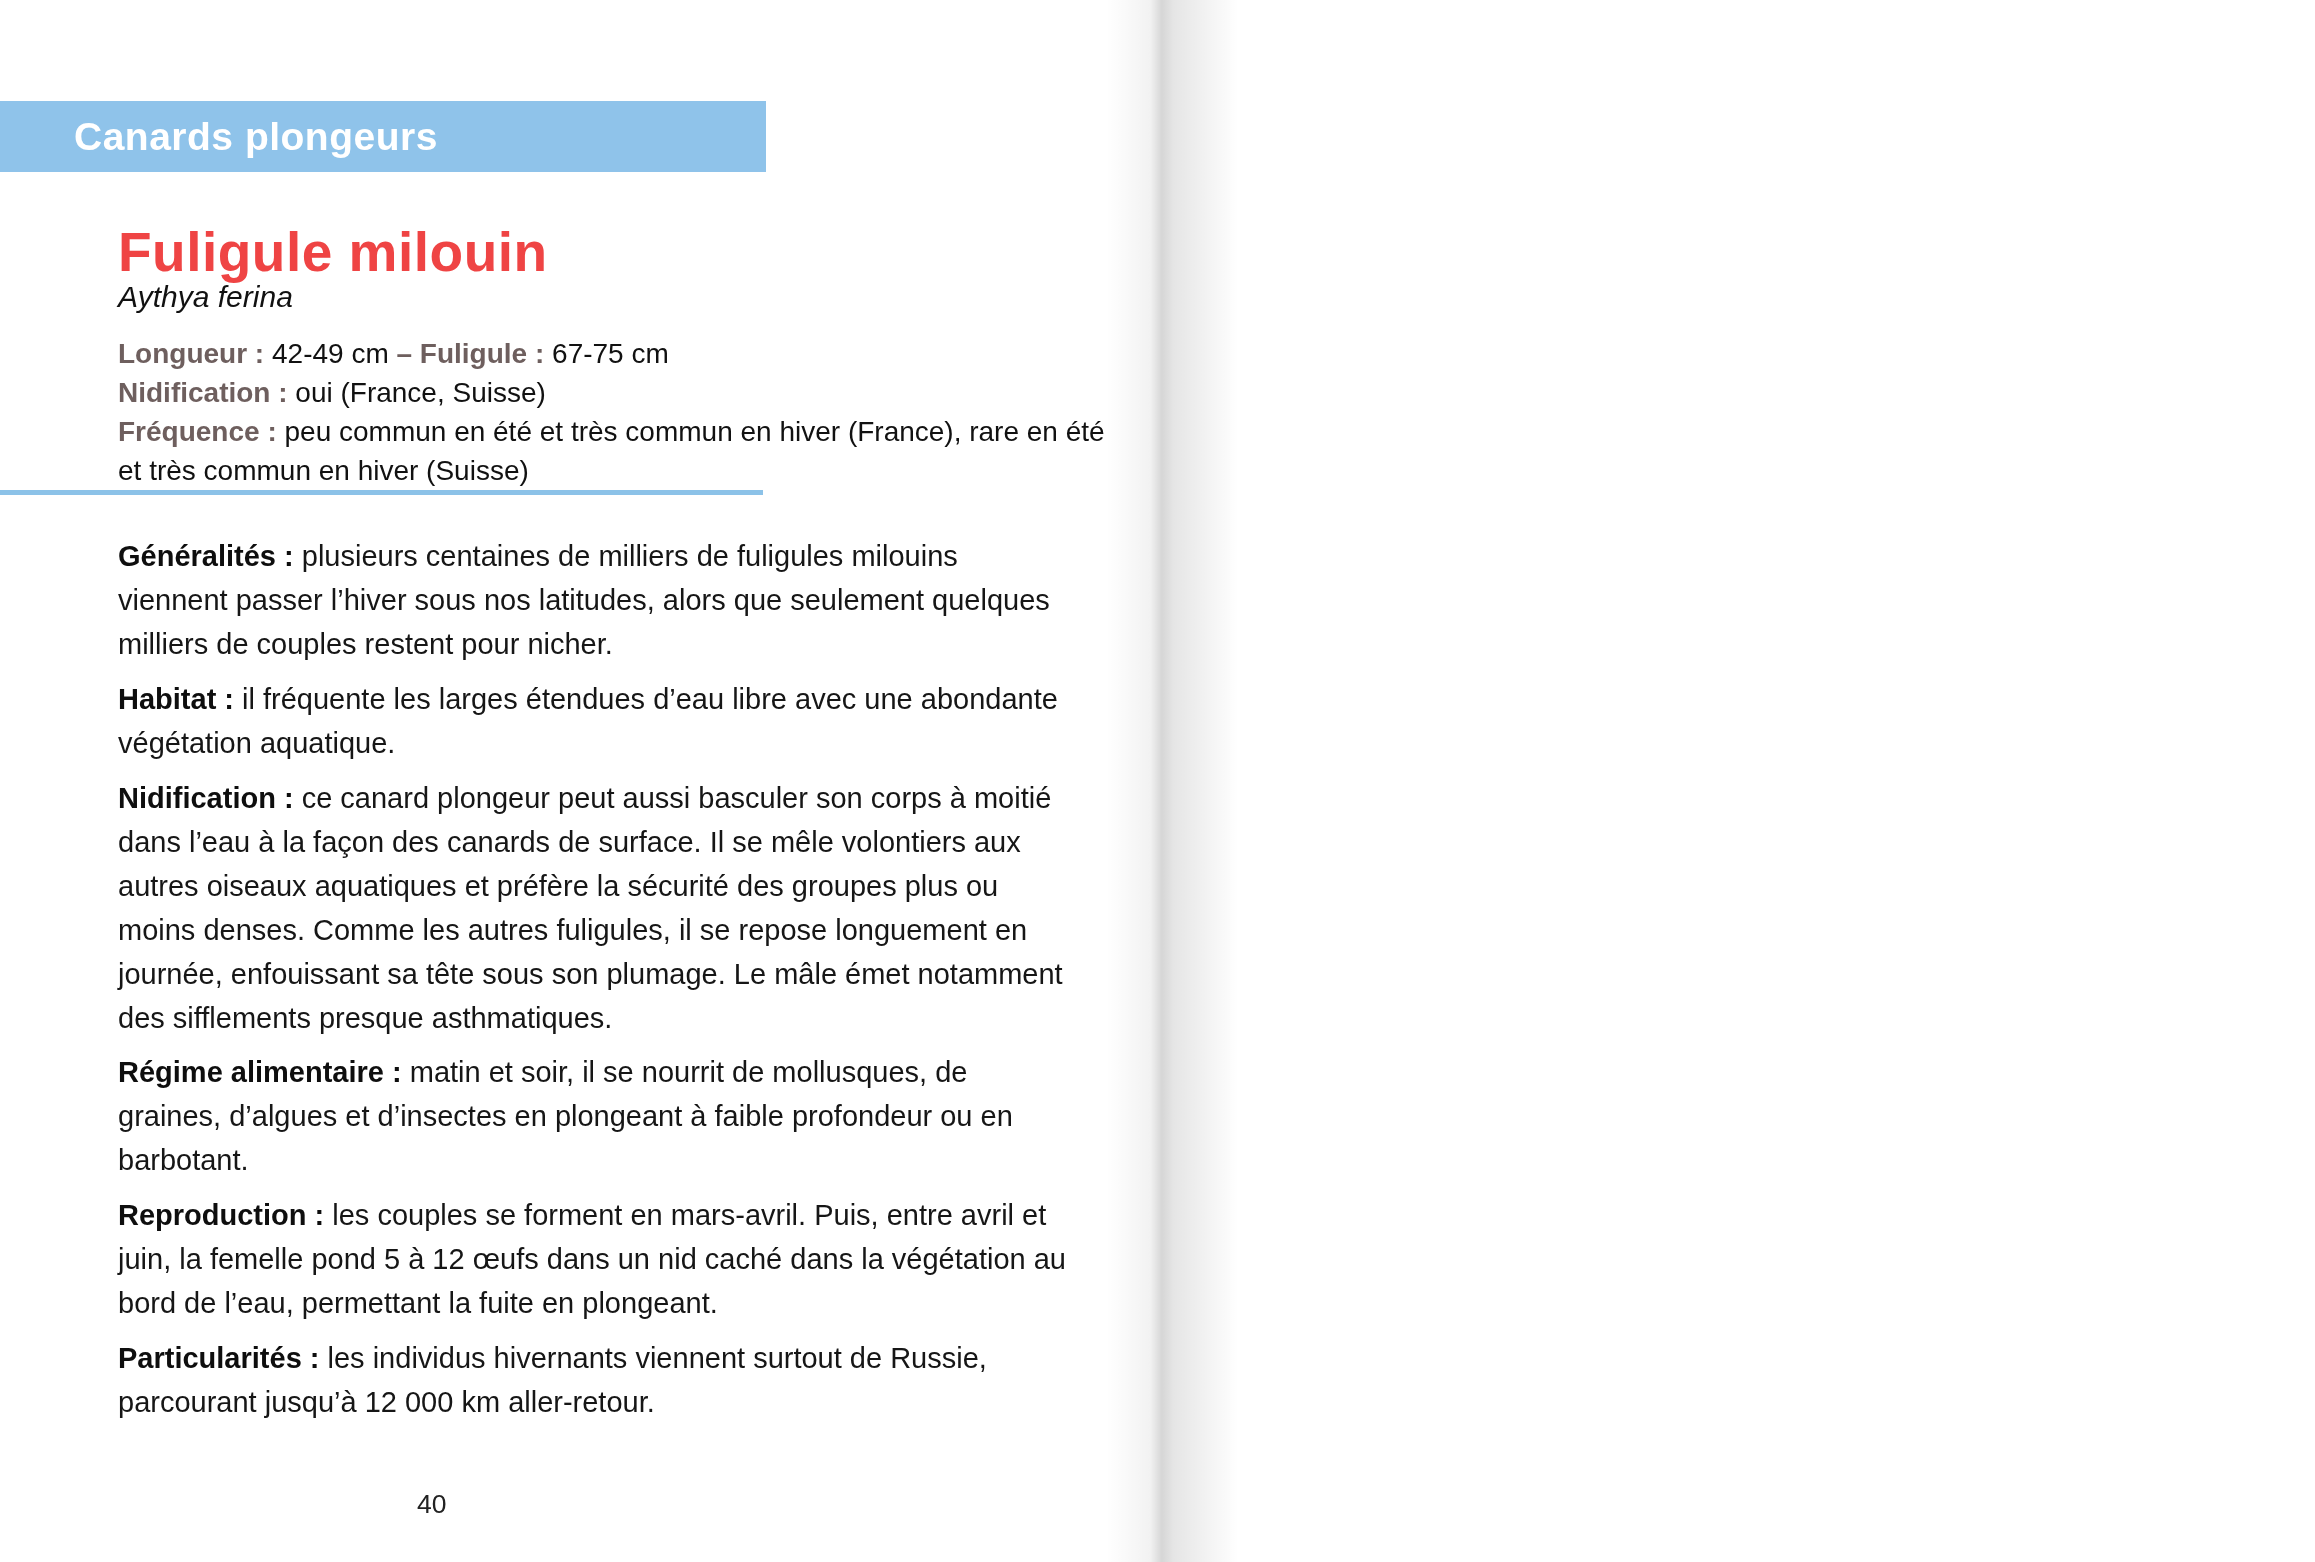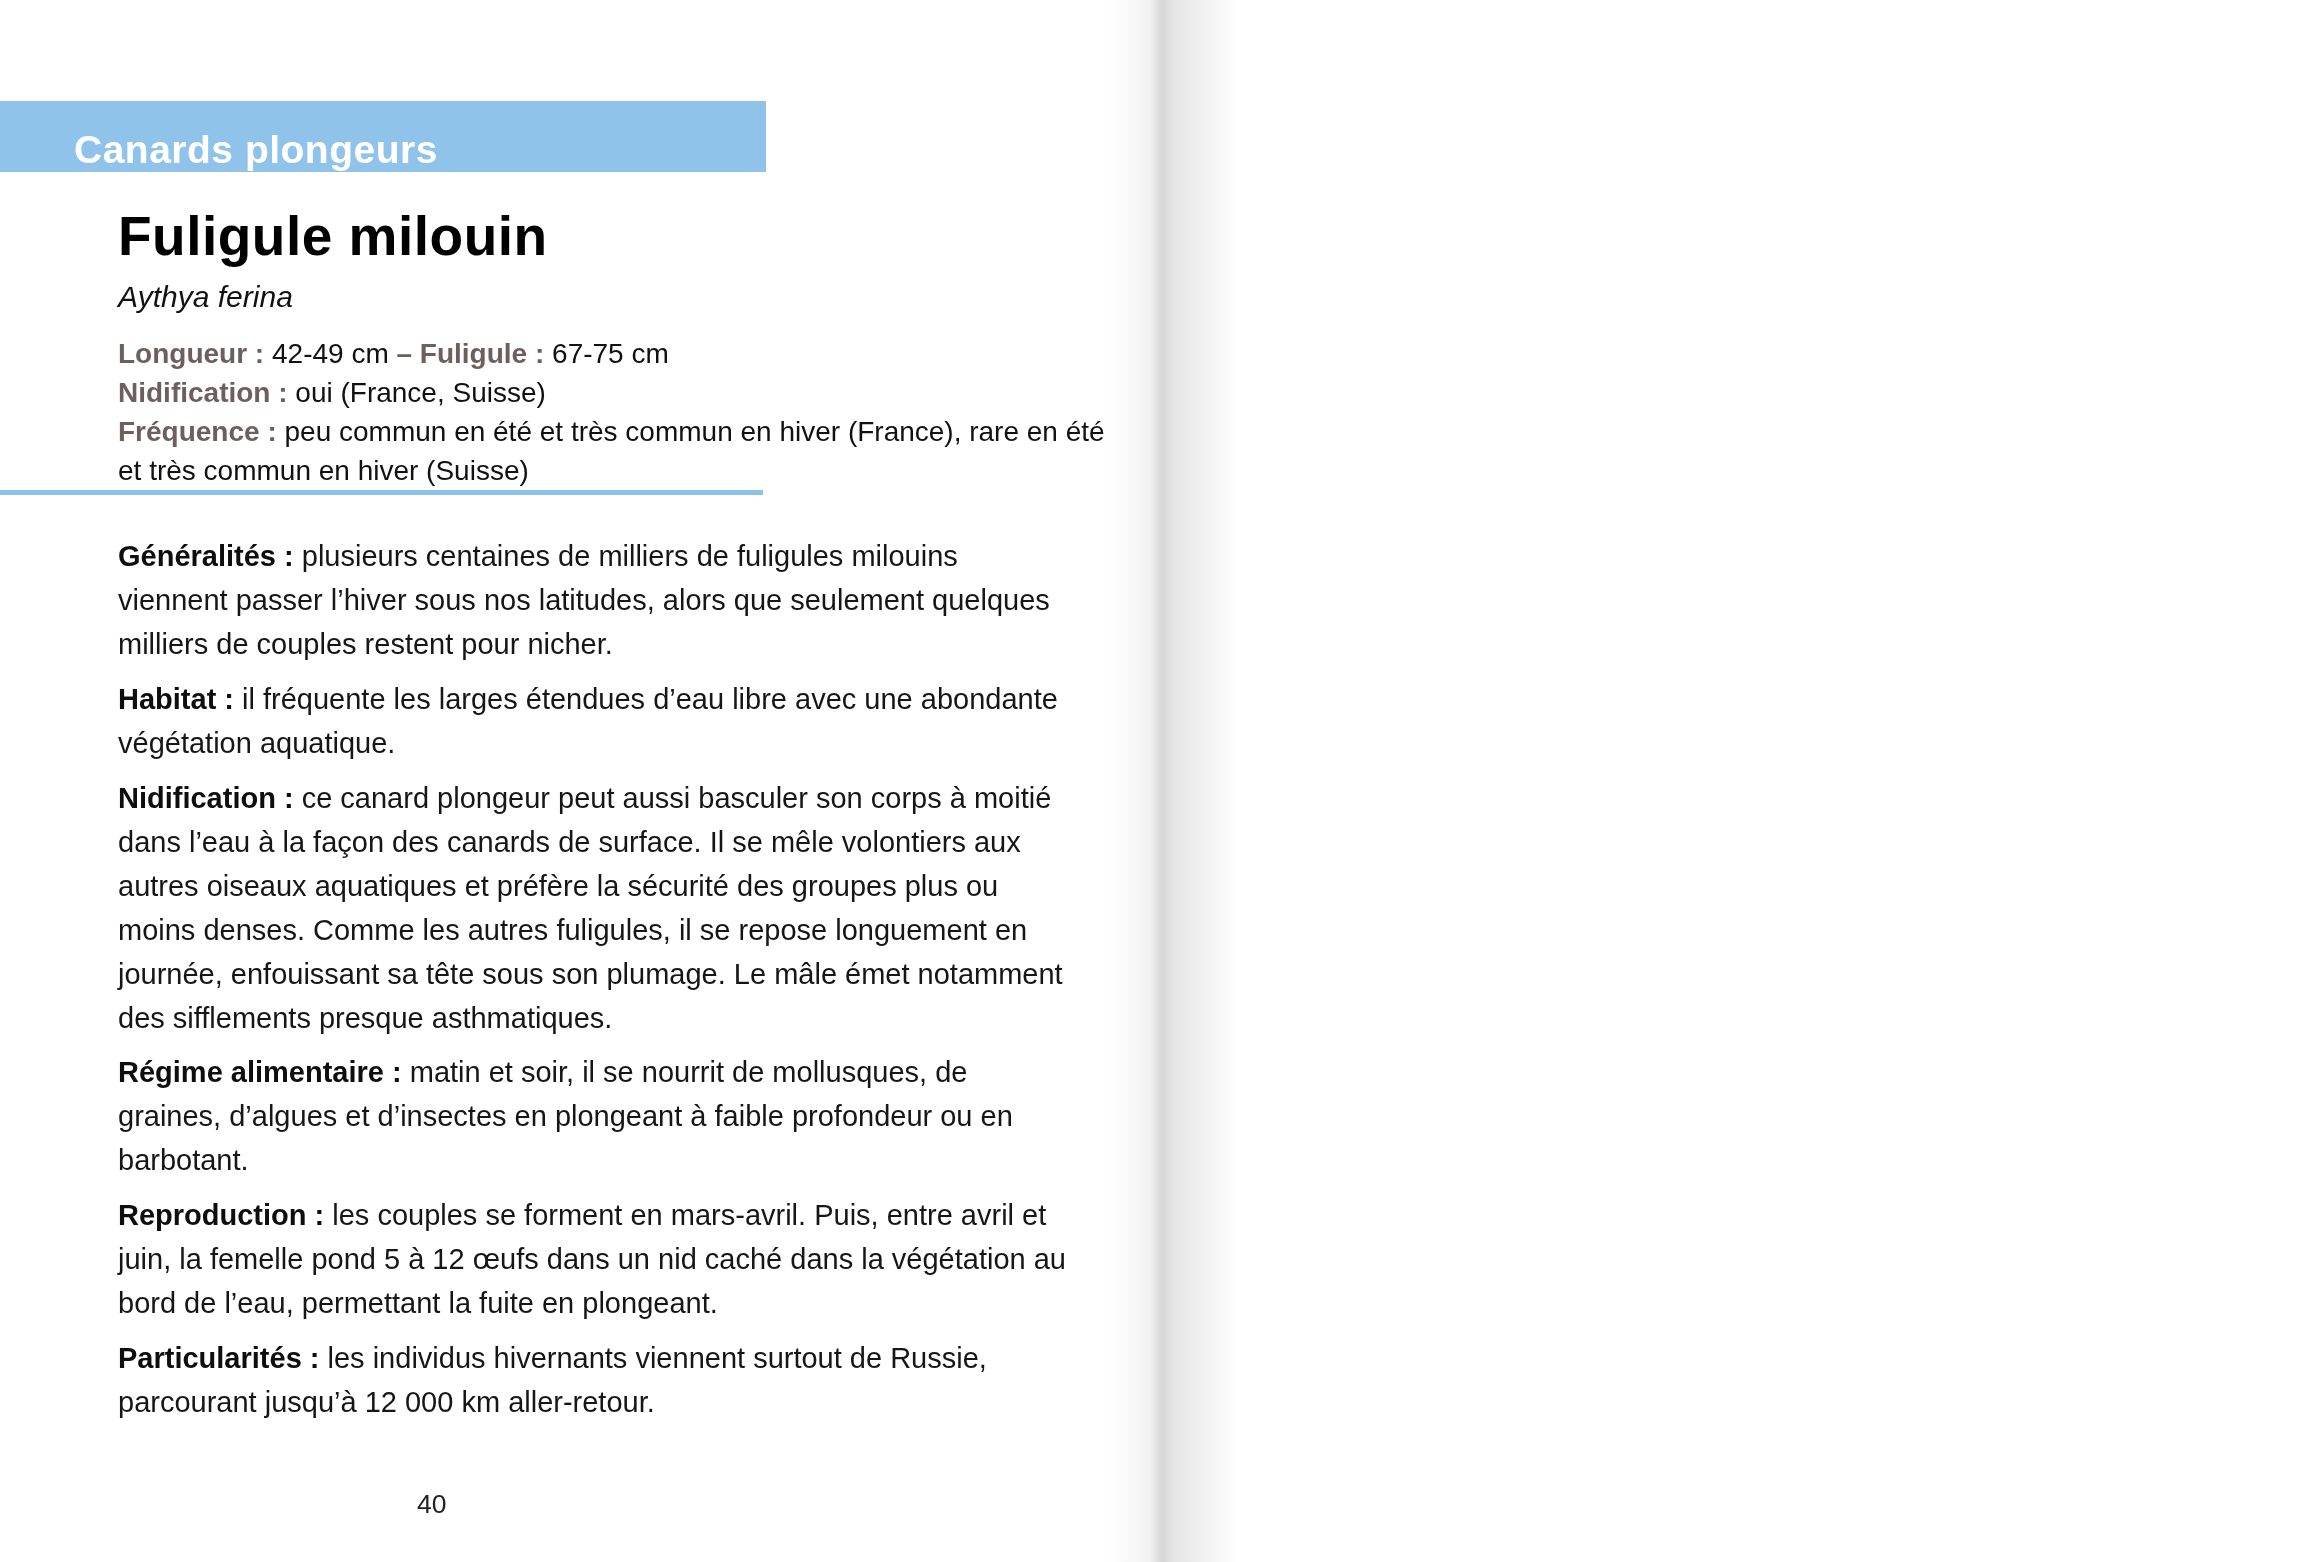--- a/index.html
+++ b/index.html
@@ -6,23 +6,23 @@
   body{
     width:2315px;height:1562px;position:relative;background:#ffffff;
     font-family:"Liberation Sans","DejaVu Sans",sans-serif;
     overflow:hidden;color:#1a1a1a;
   }
   .abs{position:absolute;}
 
   
   .left-page{left:0;top:0;width:1160px;height:1562px;background:#fff;}
   .header-band{left:0;top:101px;width:766px;height:71px;background:#8fc3ea;
-    display:flex;align-items:flex-end;}
+    display:flex;align-items:center;}
   .header-band span{color:#ffffff;font-size:39px;font-weight:bold;padding-left:74px;letter-spacing:0.5px;}
-  .species-title{left:118px;top:204px;font-size:55px;font-weight:bold;color:#000000;letter-spacing:0.5px;}
+  .species-title{left:118px;top:220px;font-size:55px;font-weight:bold;color:#ef4444;letter-spacing:0.5px;}
   .sci-name{left:118px;top:280px;font-size:30px;font-style:italic;color:#111;}
   .specs{left:118px;top:334px;width:990px;font-size:28px;line-height:39px;color:#111;}
   .spec-label{font-weight:bold;color:#6e5f5e;margin-top:16px;}
   .blue-rule{left:0;top:490px;width:763px;height:4.9px;background:#8cc2e8;}
   .paras{left:118px;top:534px;width:949px;font-size:29px;line-height:44px;color:#161616;}
   .paras p{margin:0 0 10.8px 0;}
   .para-label{font-weight:bold;color:#0e0e0e;text-align:center;}
   .pagenum{font-size:26.5px;color:#222;}
   .pagenum-left{left:417px;top:1489px;}
 

